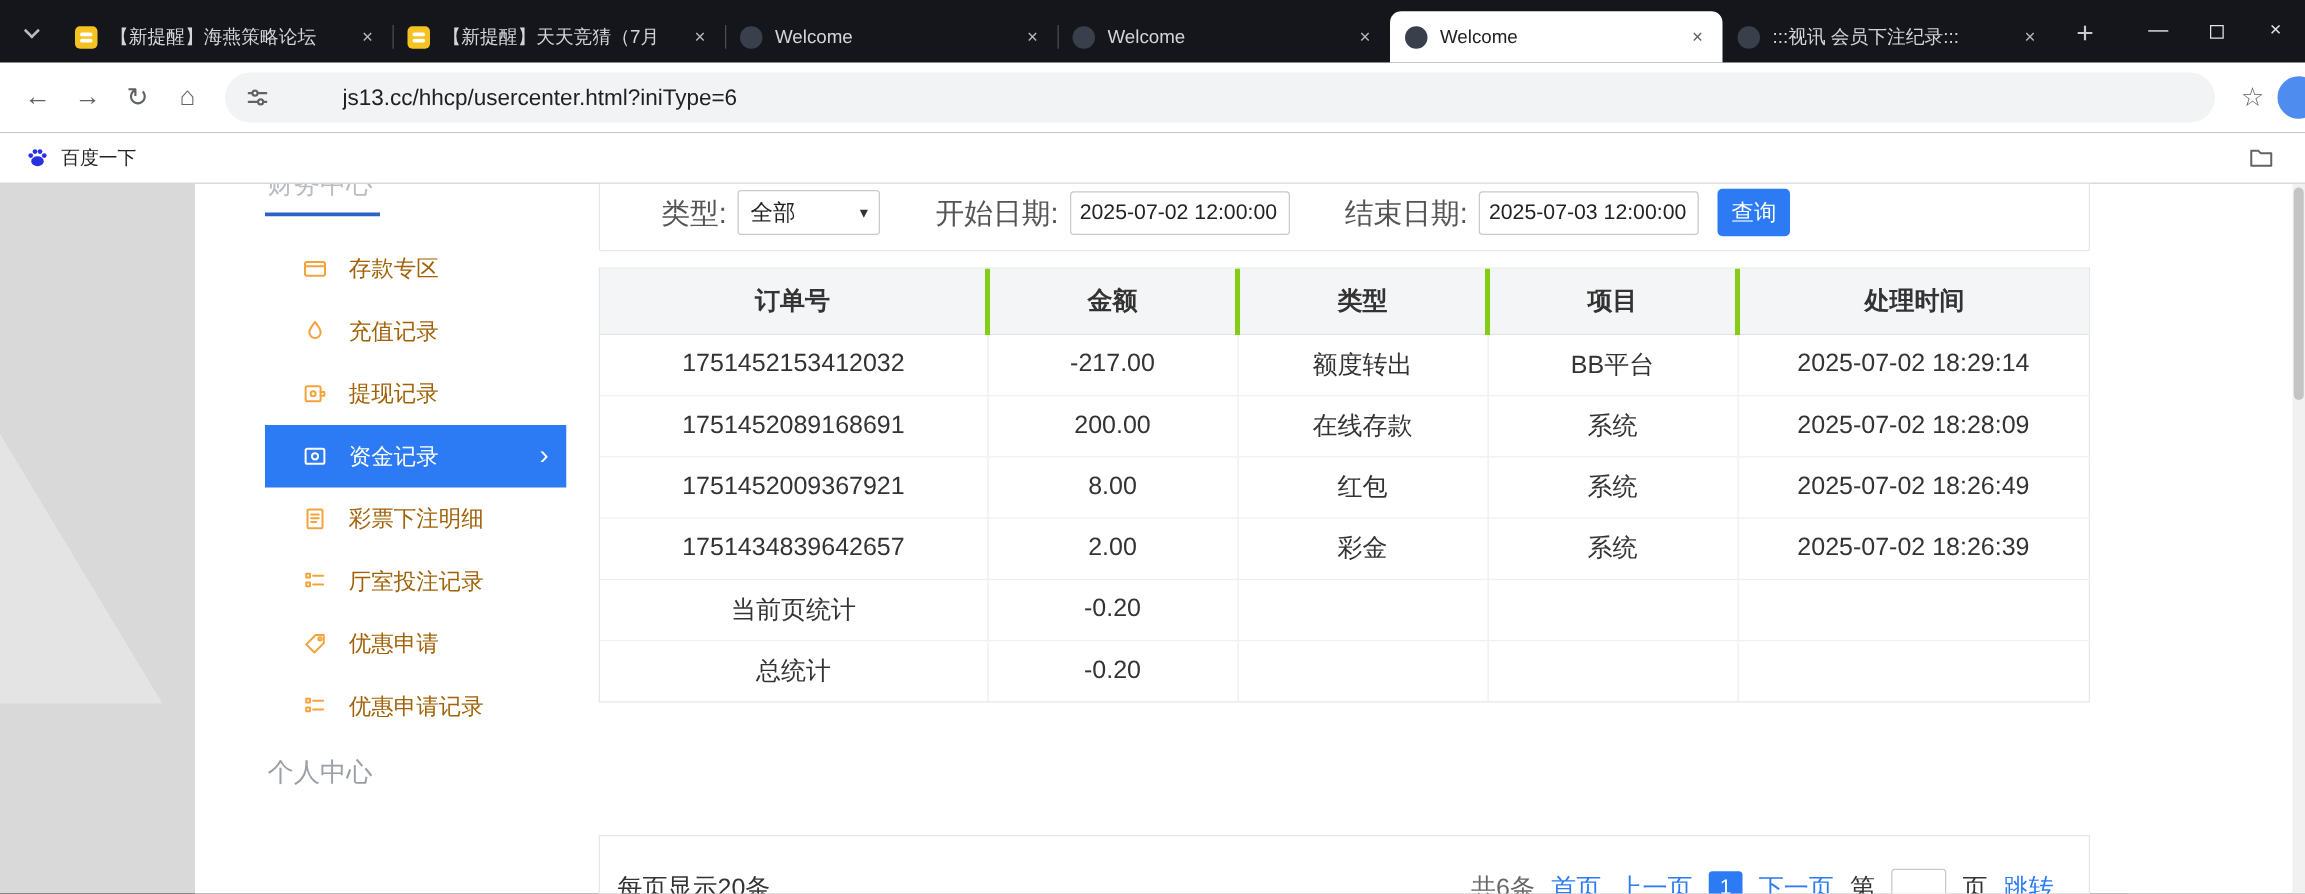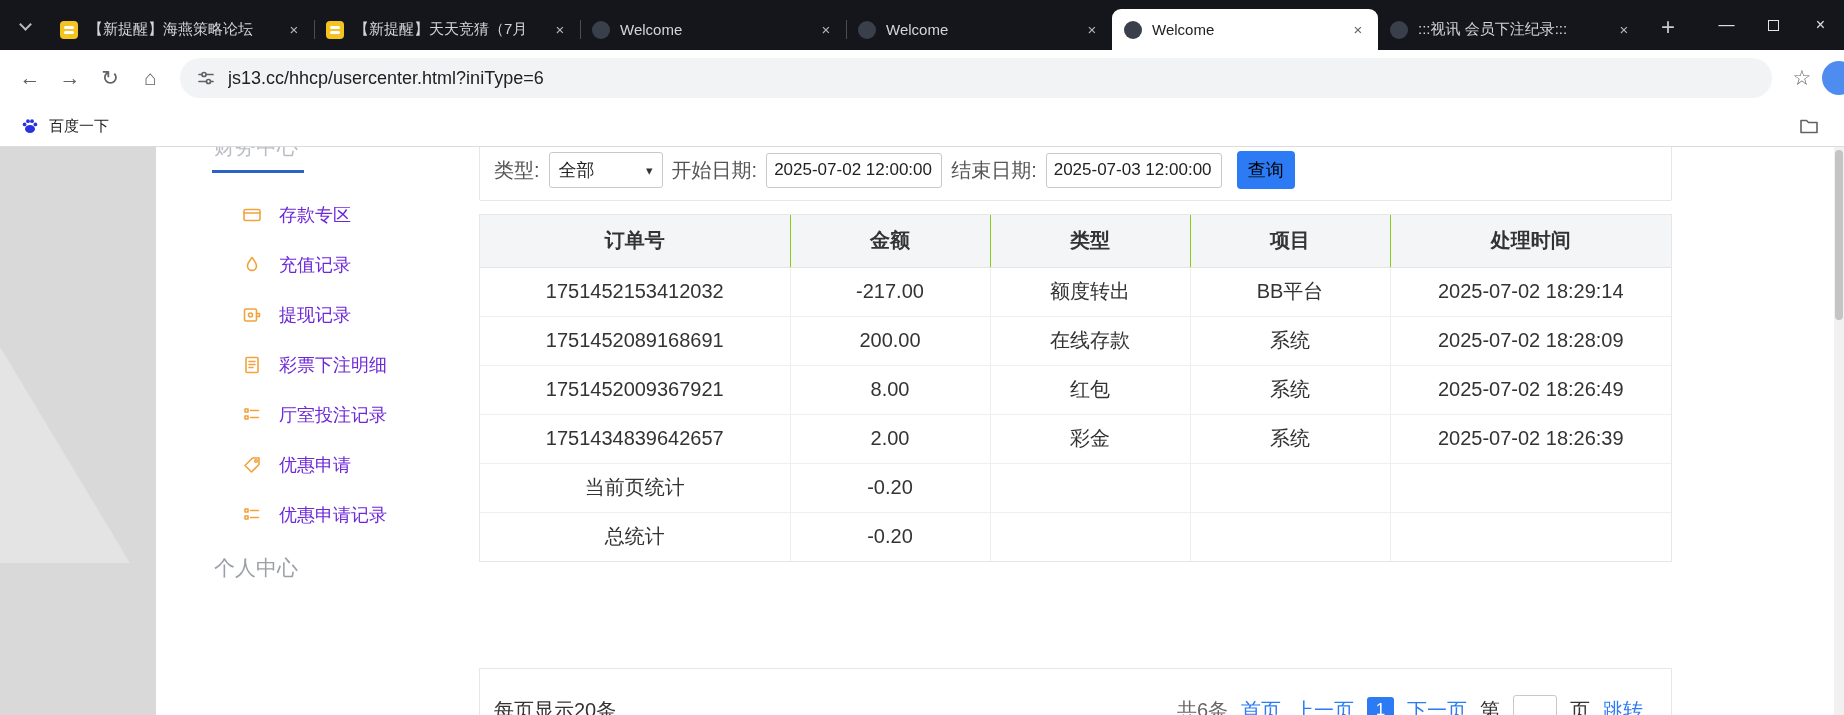--- a/index.html
+++ b/index.html
@@ -33,21 +33,21 @@
   .winbtn { width:47px; height:50px; display:flex; align-items:center; justify-content:center;
     color:#e2e4e8; font-size:16px; }
   .maxbox { width:11px; height:11px; border:1.5px solid #e2e4e8; }
 
   
   .toolbar { position:absolute; top:50px; left:0; right:0; height:56px; background:#ffffff;
     display:flex; align-items:center; padding:0 10px; }
   .nav-btn { width:40px; height:40px; flex:none; display:flex; align-items:center; justify-content:center;
     border-radius:50%; color:#5f6368; font-size:21px; }
   .omnibox { flex:1; height:40px; margin:0 10px; background:#f1f3f4; border-radius:20px;
-    display:flex; align-items:center; padding:0 16px; min-width:0; }
+    display:flex; align-items:center; padding:0 16px; min-width:0;gap:46px; }
   .siteinfo { flex:none; margin-right:12px; display:flex; }
   .url { color:#202124; font-size:18px; white-space:nowrap; overflow:hidden; }
   .avatar-cut { width:34px; height:34px; flex:none; border-radius:50%; background:#4e8cf0; margin-right:-22px; }
 
   
   .bookbar { position:absolute; top:106px; left:0; right:0; height:41px; background:#ffffff;
     border-bottom:1px solid #dcdcdc; display:flex; align-items:center; padding:0 12px; }
   .bookmark { display:flex; align-items:center; gap:9px; padding:4px 8px; border-radius:6px;
     font-size:15px; color:#202124;justify-content:flex-end; }
   .baidu { width:20px; height:20px; display:block; }
@@ -62,46 +62,46 @@
   .panel { position:absolute; left:156px; top:0; width:1704px; height:100%; background:#ffffff; }
   .scrollbar { position:absolute; right:0; top:0; bottom:0; width:10px; background:#f1f1f1; }
   .thumb { position:absolute; left:1px; top:3px; width:8px; height:170px; background:#c4c4c4; border-radius:4px; }
 
   
   .sidebar { position:absolute; left:56px; top:-14px; width:241px; }
   .sb-head { display:inline-block; font-size:21px; color:#b9bdc3; padding:0 6px 9px 2px;
     border-bottom:3px solid #2b63c6; }
   .menu { margin-top:17px; }
   .mi { height:50px; display:flex; align-items:center; padding-left:30px; gap:17px;
-    font-size:18px; color:#6d28d9; position:relative; cursor:pointer; }
+    font-size:18px; color:#a16207; position:relative; cursor:pointer; }
   .mi svg { flex:none; }
   .mi svg * { stroke:#f2a33c; fill:none; stroke-width:1.6; stroke-linecap:round; stroke-linejoin:round; }
   .mi.active { background:#2c7bf4; color:#ffffff; }
   .mi.active svg * { stroke:#ffffff; }
   .mi-chev { position:absolute; right:14px; font-size:22px; color:#fff; top:50%; transform:translateY(-54%); }
   .sb-foot { margin-top:14px; padding-left:2px; font-size:21px; color:#9aa0a6; }
 
   
   .filter-box { position:absolute; left:323px; top:-30px; width:1193px; height:84px;
     border:1px solid #e7e7e7; border-radius:2px; background:#fff; }
   .filter-row { position:absolute; left:14px; bottom:11px; height:38px; display:flex;
     align-items:center; gap:9px; }
-  .f-label { font-size:20px; color:#555; }
+  .f-label { font-size:23px; color:#555;margin-left:35px; }
   .f-select { width:114px; height:36px; border:1px solid #c9c9c9; border-radius:3px; background:#fff;
     display:flex; align-items:center; justify-content:space-between; padding:0 9px; font-size:18px; color:#222; }
   .f-select .caret { font-size:13px; color:#333; }
   .f-input { width:176px; height:35px; border:1px solid #c9c9c9; border-radius:3px; padding:0 7px;
     font-size:17px; color:#222; font-family:"Liberation Sans","DejaVu Sans",sans-serif; }
-  .f-btn { width:58px; height:38px; margin-left:6px; background:#2c7bf4; color:#000000; border:none;
+  .f-btn { width:58px; height:38px; margin-left:6px; background:#2c7bf4; color:#ffffff; border:none;
     border-radius:4px; font-size:18px; cursor:pointer; font-family:"Liberation Sans","DejaVu Sans",sans-serif; }
 
   .table-box { position:absolute; left:323px; top:67px; width:1193px; border:1px solid #e7e7e7; background:#fff; }
   table { width:100%; border-collapse:collapse; table-layout:fixed; }
   th { height:52px; background:#f4f5f7; font-size:20px; font-weight:bold; color:#333;
-    border-right:1px solid #84cc16; border-bottom:1px solid #e2e4e6; text-align:center; }
+    border-right:4px solid #84cc16; border-bottom:1px solid #e2e4e6; text-align:center; }
   td { height:49px; text-align:center; font-size:20px; color:#333;
     border-right:1px solid #eceef0; border-top:1px solid #edeff1; }
   th:last-child, td:last-child { border-right:none; }
   tbody tr:first-child td { border-top:none; }
 
   .pager-box { position:absolute; left:323px; top:521px; width:1193px; height:90px;
     border:1px solid #e7e7e7; background:#fff; }
   .pager-row { position:absolute; top:26px; left:14px; right:28px; display:flex;
     align-items:center; justify-content:space-between; font-size:20px; color:#333; }
   .pg-right { display:flex; align-items:center; gap:13px; }
@@ -230,20 +230,28 @@
             <span>充值记录</span>
           </div>
           <div class="mi">
             <svg width="20" height="20" viewBox="0 0 20 20">
                 <rect x="2.5" y="4" width="12" height="12" rx="1.5"></rect>
                 <path d="M14.5 8.5h3v3h-3"></path>
                 <circle cx="8.5" cy="10" r="2"></circle>
               </svg>
             <span>提现记录</span>
           </div>
+          <div class="mi active">
+            <svg width="20" height="20" viewBox="0 0 20 20">
+                <rect x="2.5" y="4" width="15" height="12" rx="1.5"></rect>
+                <circle cx="10" cy="10" r="2.5"></circle>
+              </svg>
+            <span>资金记录</span>
+            <span class="mi-chev">›</span>
+          </div>
           <div class="mi">
             <svg width="20" height="20" viewBox="0 0 20 20">
                 <rect x="4" y="2.5" width="12" height="15" rx="1"></rect>
                 <path d="M7 6.5h6M7 9.5h6M7 12.5h4"></path>
               </svg>
             <span>彩票下注明细</span>
           </div>
           <div class="mi">
             <svg width="20" height="20" viewBox="0 0 20 20">
                 <rect x="3" y="4" width="3" height="3"></rect>

